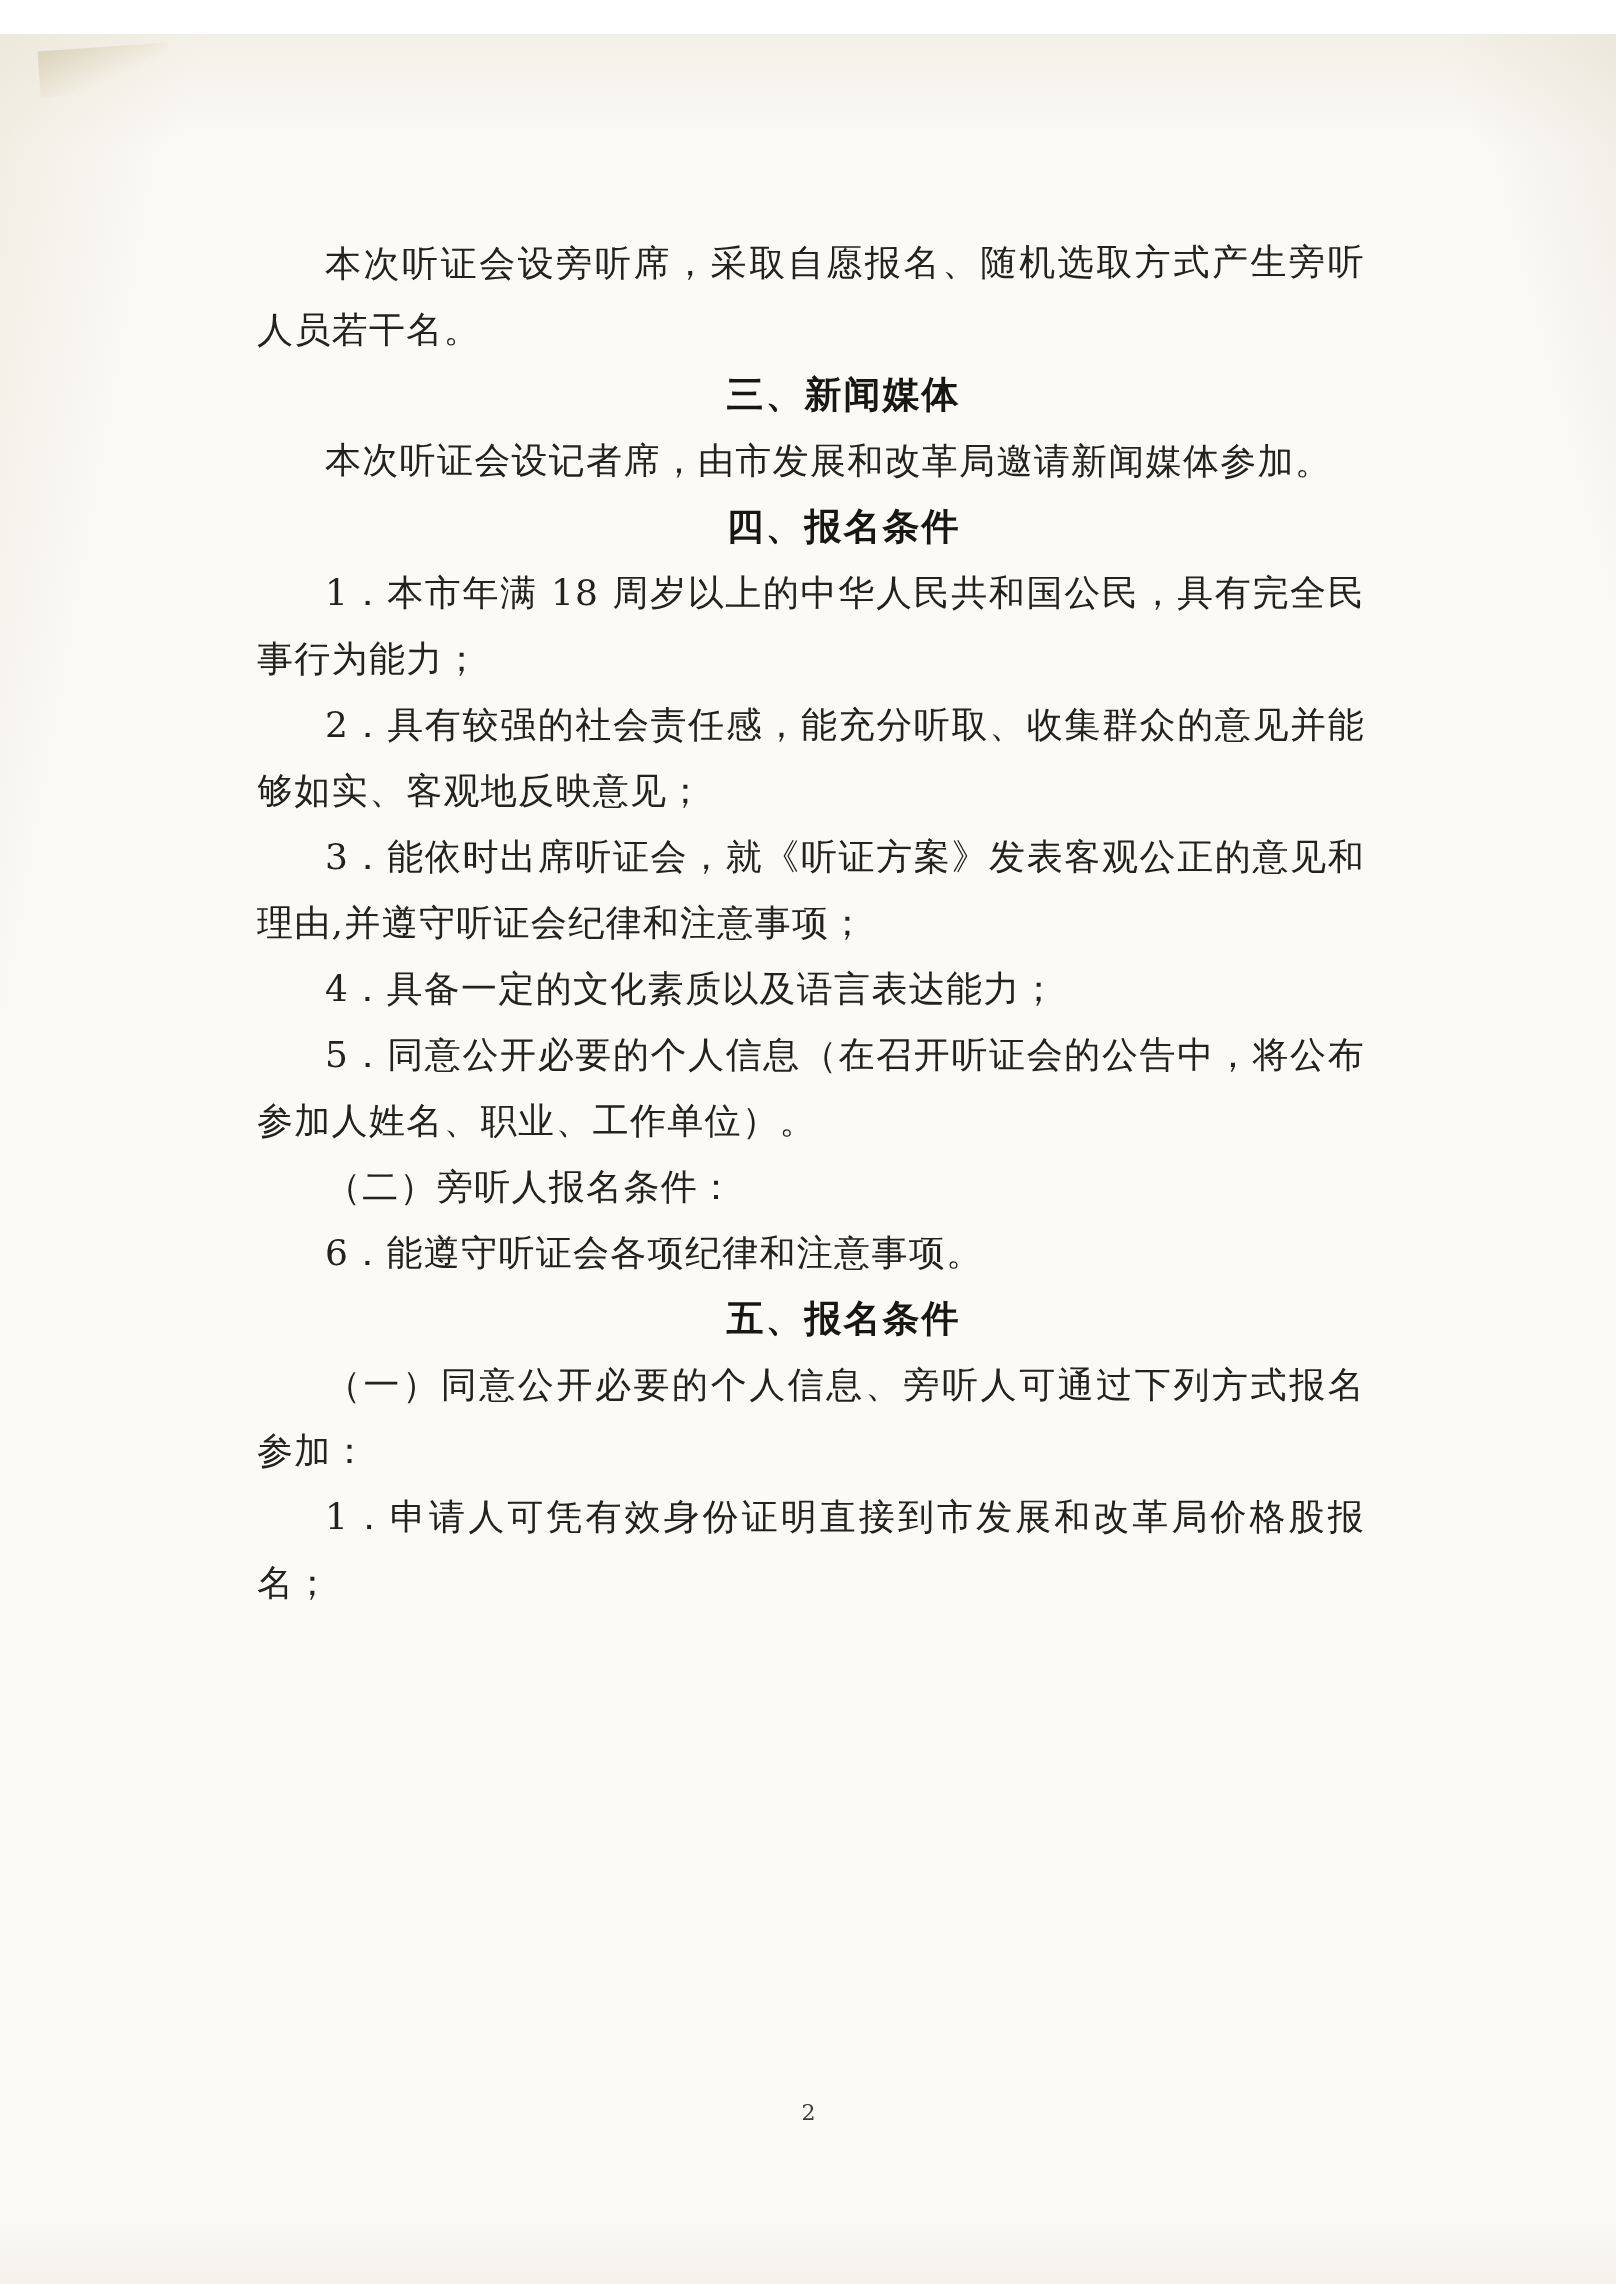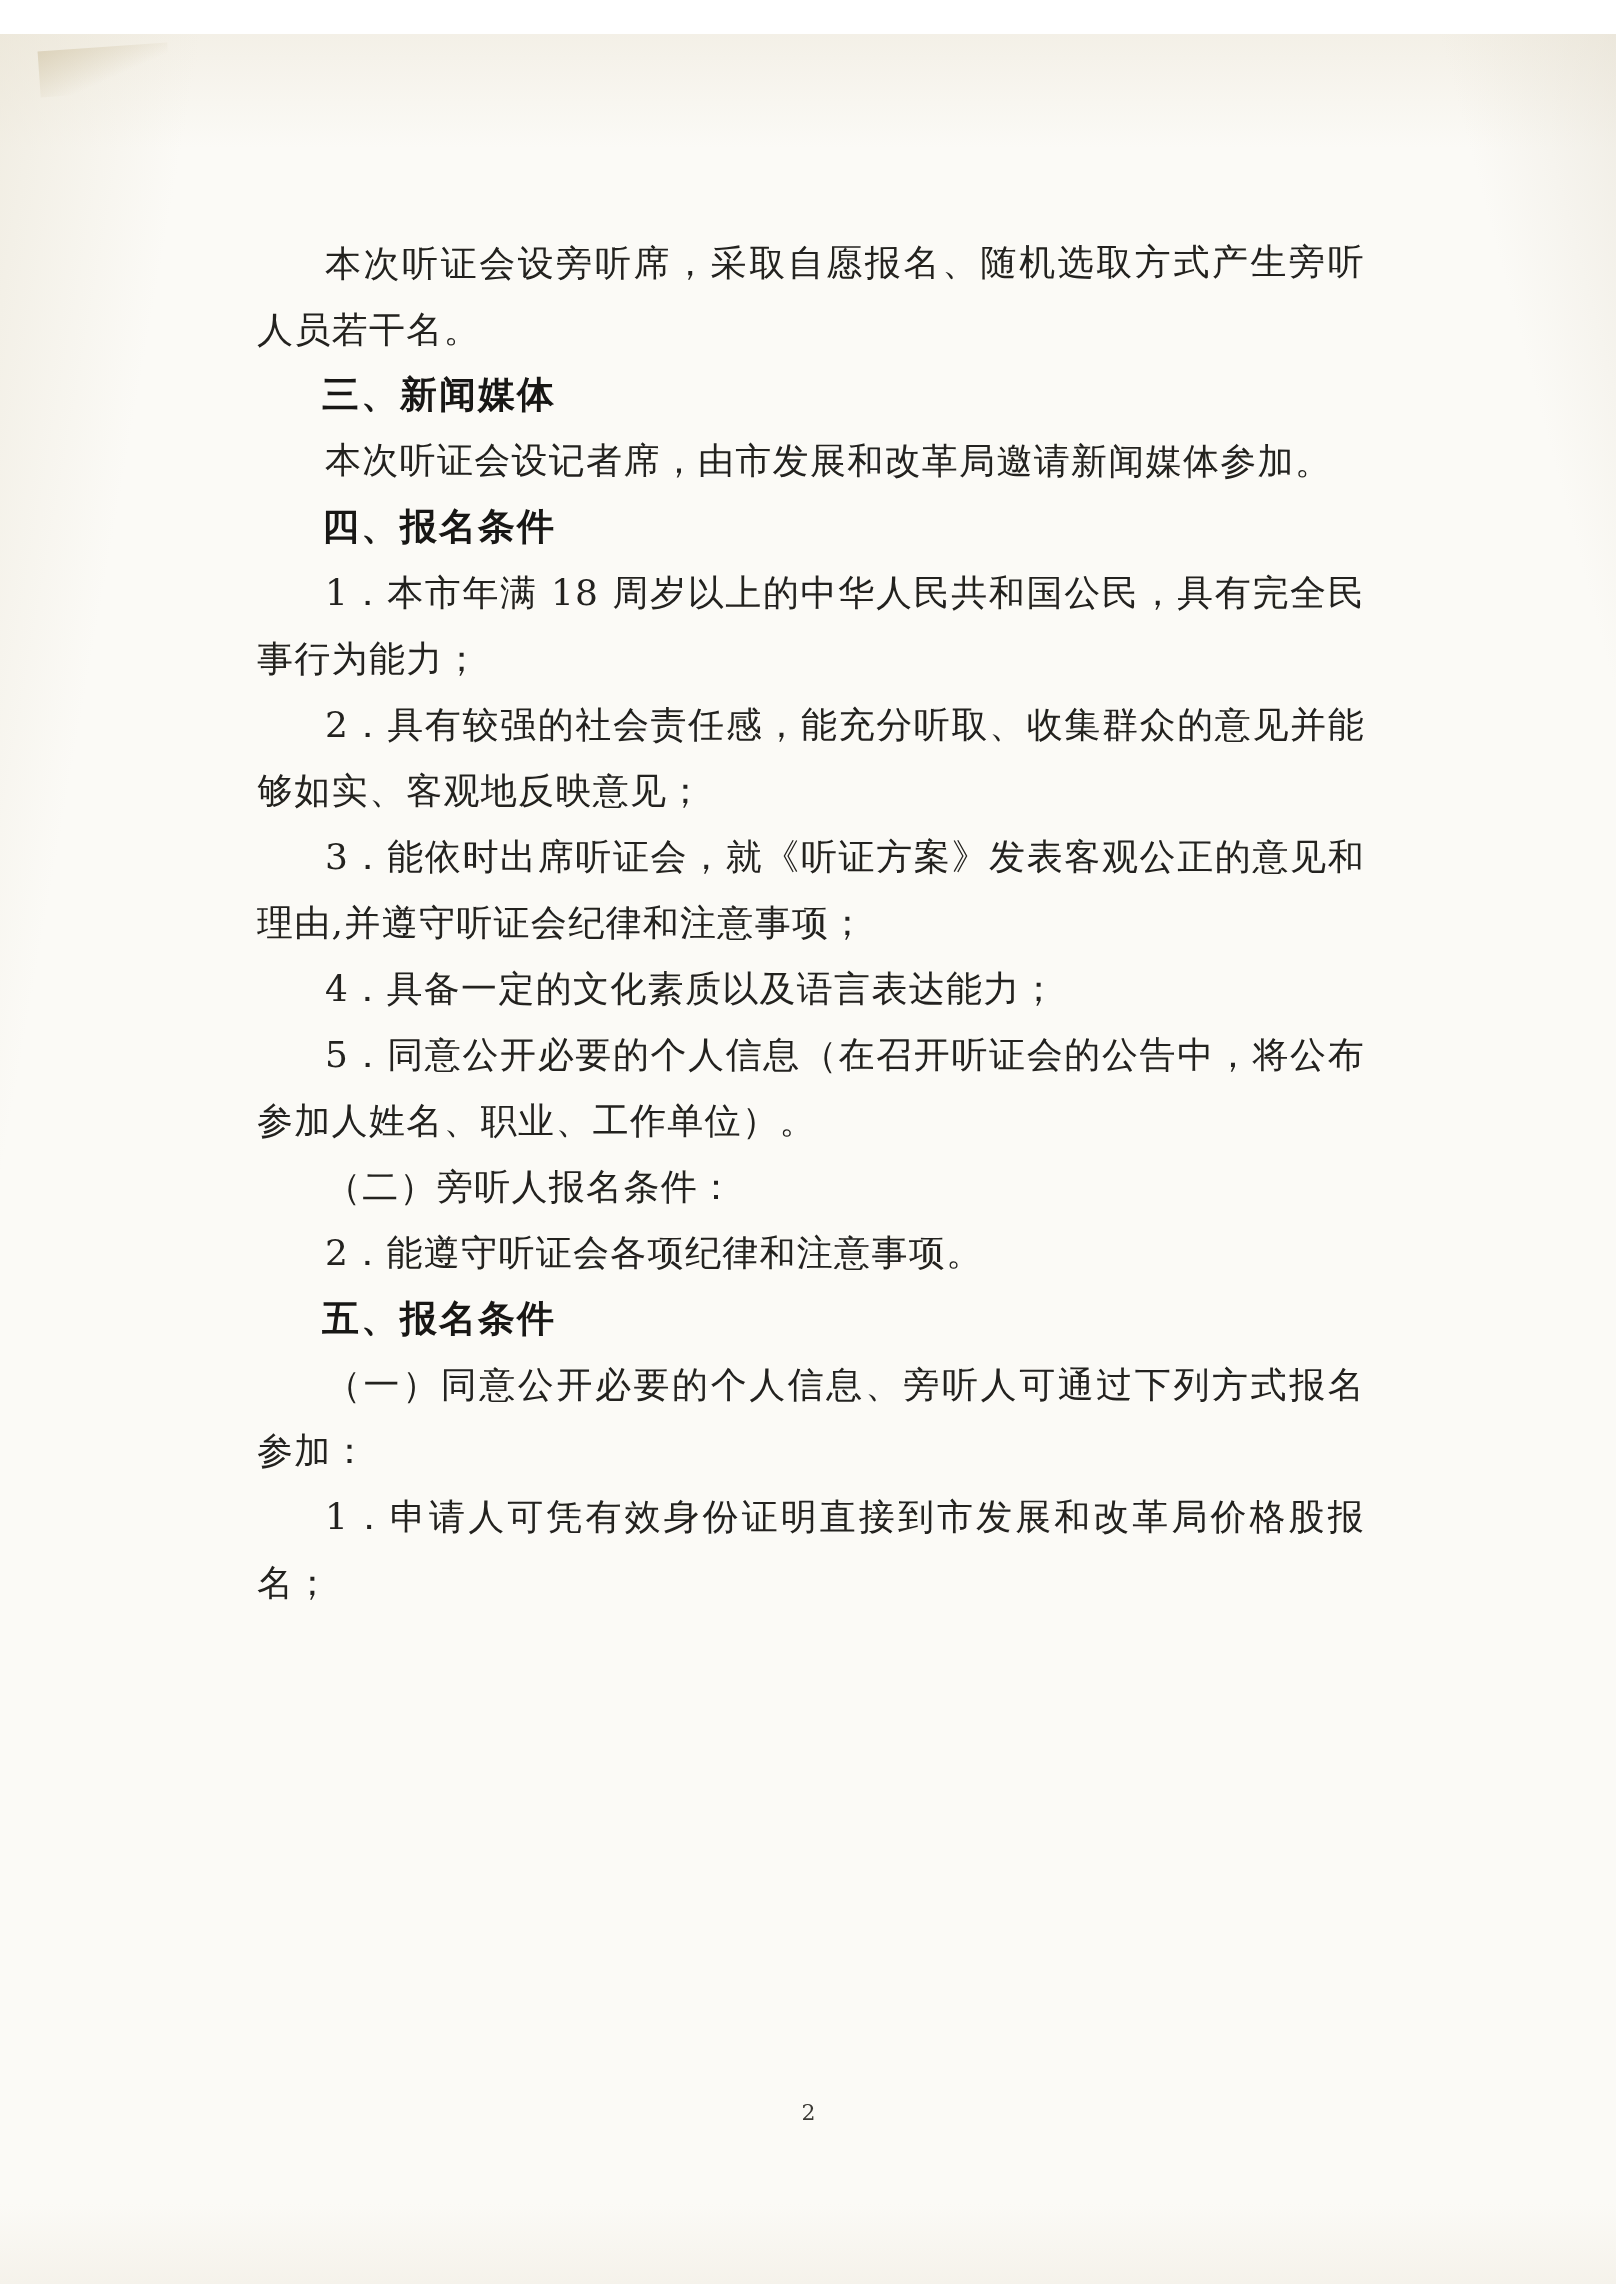--- a/index.html
+++ b/index.html
@@ -60,20 +60,21 @@
   }
   .heading {
     font-size: 37px;
     line-height: 66px;
     letter-spacing: 2px;
     color: #181715;
     font-weight: bold;
     text-indent: 65px;
     margin: 0;
     font-family: "DejaVu Sans", sans-serif;
+    text-align: center;
   }
   .page-number {
     position: absolute;
     left: 0;
     right: 0;
     top: 2066px;
     text-align: center;
     font-size: 22px;
     color: #3a3934;
     font-family: "DejaVu Serif", serif;
@@ -92,21 +93,21 @@
     <p class="para indent tilt-a">本次听证会设旁听席，采取自愿报名、随机选取方式产生旁听人员若干名。</p>
     <p class="heading">三、新闻媒体</p>
     <p class="para indent tilt-b">本次听证会设记者席，由市发展和改革局邀请新闻媒体参加。</p>
     <p class="heading">四、报名条件</p>
     <p class="para indent">1．本市年满 18 周岁以上的中华人民共和国公民，具有完全民事行为能力；</p>
     <p class="para indent">2．具有较强的社会责任感，能充分听取、收集群众的意见并能够如实、客观地反映意见；</p>
     <p class="para indent">3．能依时出席听证会，就《听证方案》发表客观公正的意见和理由,并遵守听证会纪律和注意事项；</p>
     <p class="para indent">4．具备一定的文化素质以及语言表达能力；</p>
     <p class="para indent">5．同意公开必要的个人信息（在召开听证会的公告中，将公布参加人姓名、职业、工作单位）。</p>
     <p class="para indent">（二）旁听人报名条件：</p>
-    <p class="para indent">2．能遵守听证会各项纪律和注意事项。</p>
+    <p class="para indent">6．能遵守听证会各项纪律和注意事项。</p>
     <p class="heading">五、报名条件</p>
     <p class="para indent">（一）同意公开必要的个人信息、旁听人可通过下列方式报名参加：</p>
     <p class="para indent">1．申请人可凭有效身份证明直接到市发展和改革局价格股报名；</p>
   </div>
 
   <div class="page-number">2</div>
 </div>
 
 
 </body></html>

